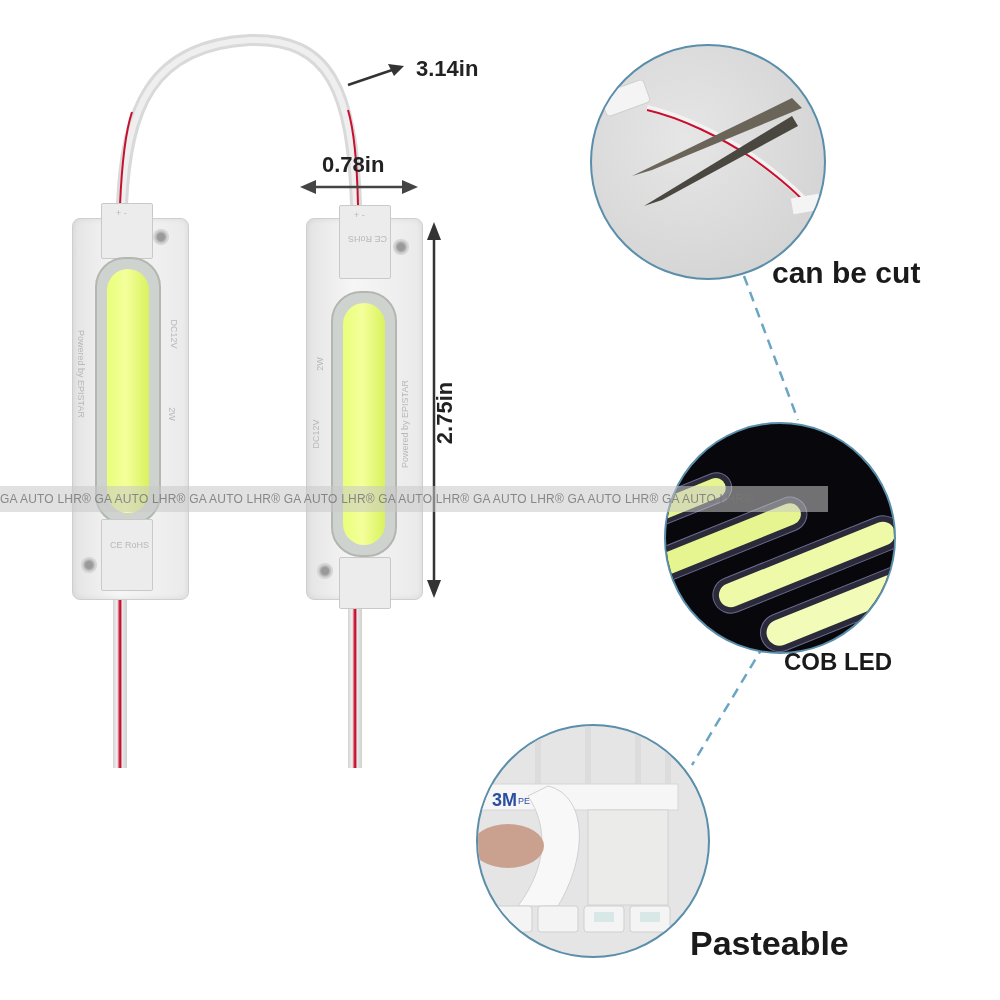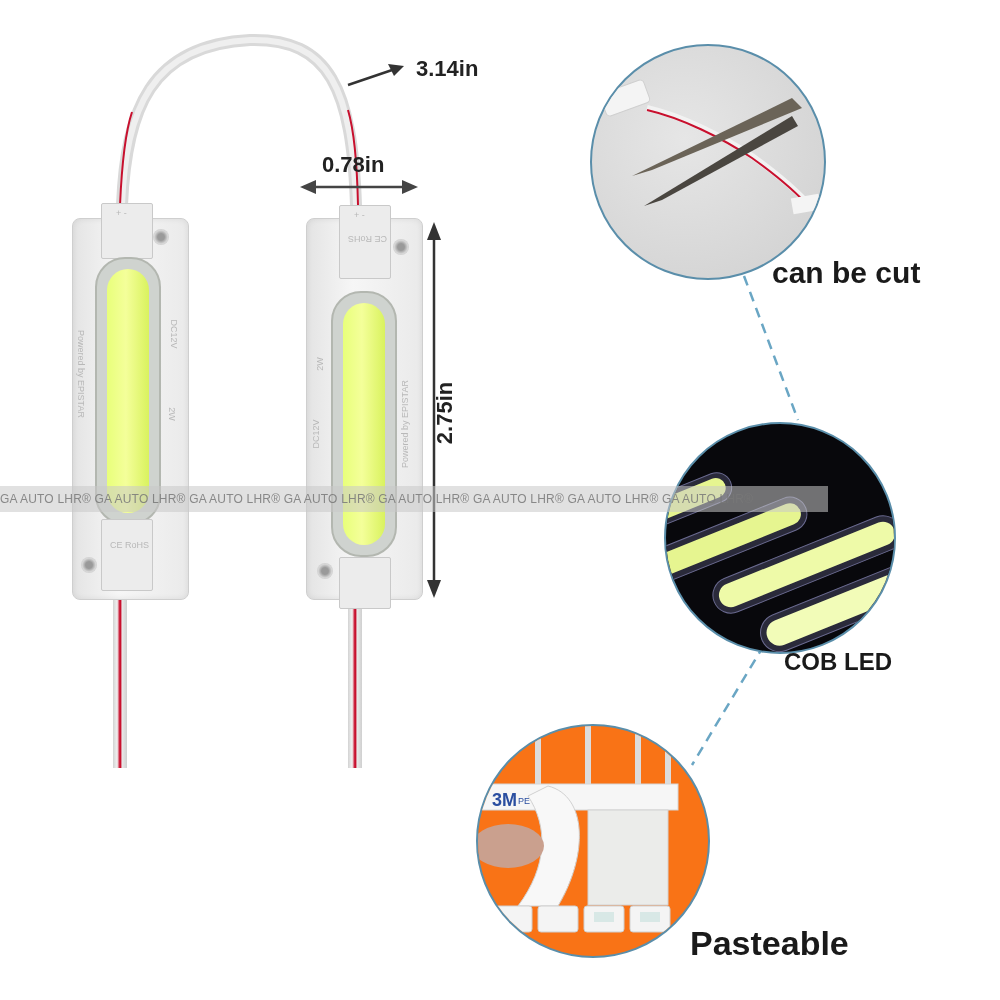--- a/index.html
+++ b/index.html
@@ -109,21 +109,21 @@
       <rect x="-34" y="84" width="178" height="22" rx="11" fill="#e6f590"></rect>
       <rect x="30" y="130" width="200" height="36" rx="18" fill="#2a2a3a" stroke="#6a6a90"></rect>
       <rect x="36" y="136" width="188" height="24" rx="12" fill="#eefaa8"></rect>
       <rect x="60" y="182" width="200" height="38" rx="19" fill="#2a2a3a" stroke="#6a6a90"></rect>
       <rect x="66" y="188" width="188" height="26" rx="13" fill="#f2fcb8"></rect>
     </g>
   </svg>
 </div>
 <span class="abs label feature cob" style="left:784px;top:648px;">COB LED</span>
 
-<div class="abs circle" style="left:476px;top:724px;width:234px;height:234px;background:#f97316;">
+<div class="abs circle" style="left:476px;top:724px;width:234px;height:234px;background:#e5e5e5;">
   <svg width="234" height="234" class="abs" style="left:0;top:0;">
     <path d="M60 0 L60 60 M110 0 L110 60 M160 0 L160 60 M190 20 L190 60" stroke="#dcdcdc" stroke-width="6"></path>
     <rect x="0" y="58" width="200" height="26" fill="#f6f6f6" stroke="#d6d6d6"></rect>
     <text x="14" y="80" font-family="Liberation Sans, sans-serif" font-weight="bold" font-size="18" fill="#2a4ea0">3M</text>
     <text x="40" y="78" font-family="Liberation Sans, sans-serif" font-size="9" fill="#2a4ea0">PE FOAM</text>
     <rect x="110" y="84" width="80" height="95" fill="#ebecea" stroke="#d2d2d2"></rect>
     <path d="M70 60 C 110 70, 110 130, 80 180 L 40 180 C 70 140, 70 100, 50 70 Z" fill="#f8f8f8" stroke="#d0d0d0"></path>
     <ellipse cx="30" cy="120" rx="36" ry="22" fill="#caa08e"></ellipse>
     <g fill="#f4f4f4" stroke="#cfcfcf">
       <rect x="14" y="180" width="40" height="26" rx="3"></rect>

